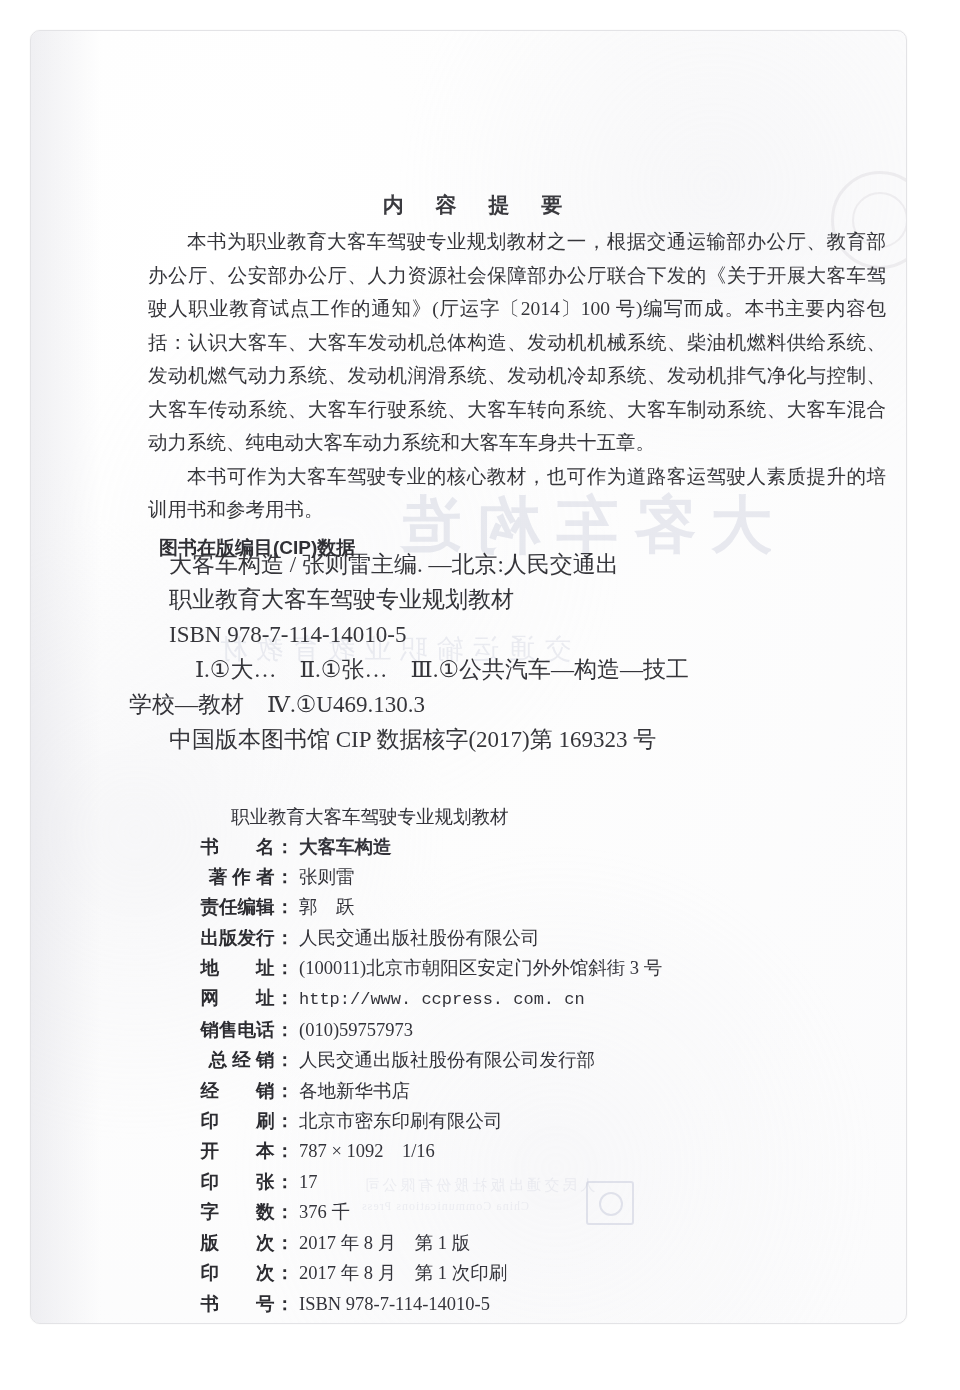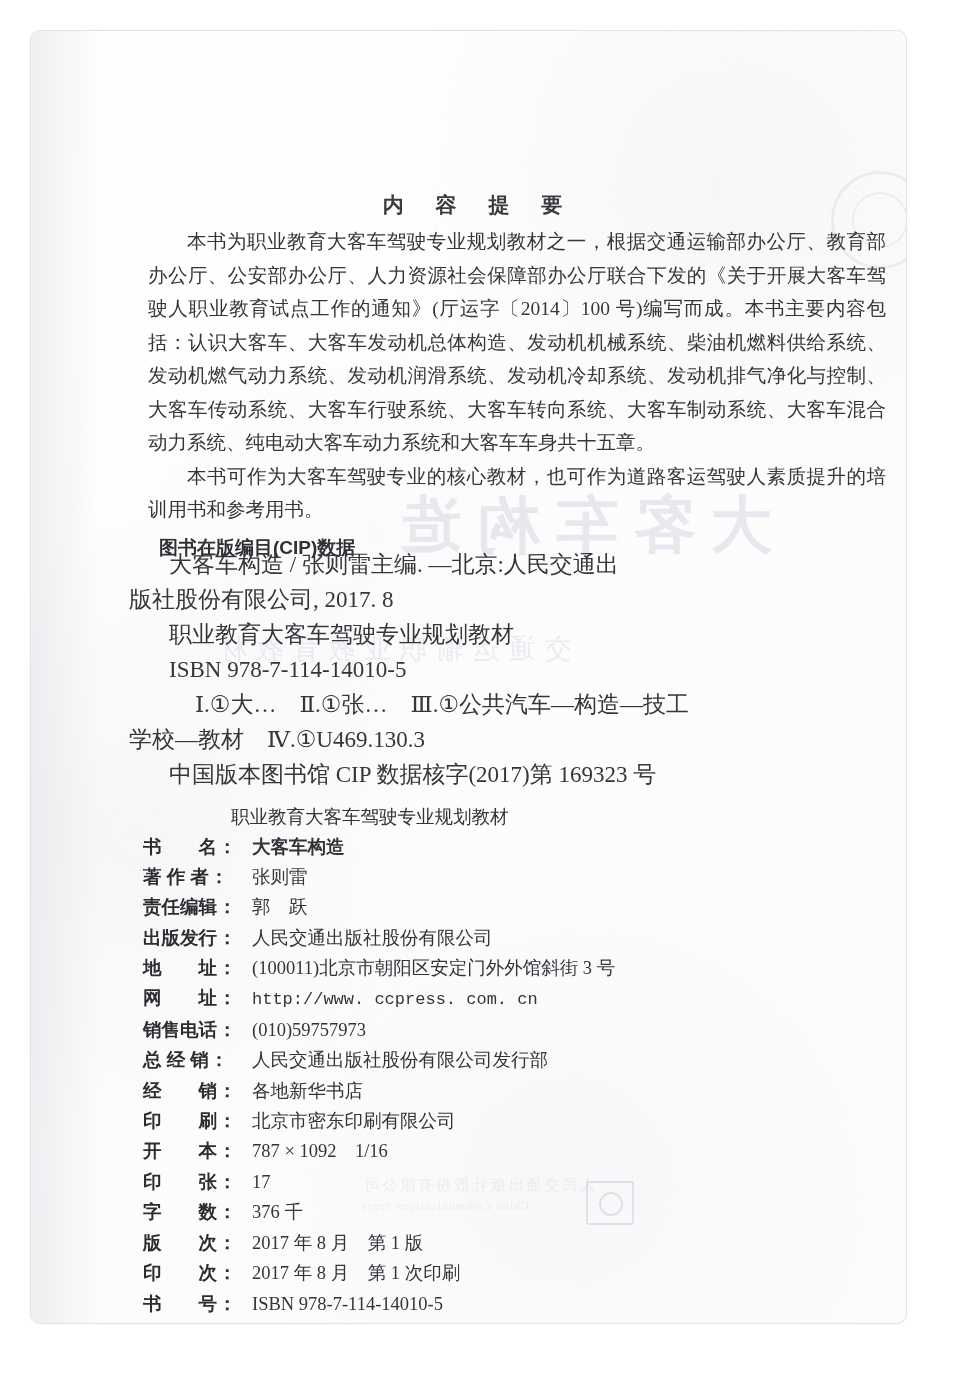--- a/index.html
+++ b/index.html
@@ -169,22 +169,23 @@
     padding-left: 88px;
     font-size: 18.5px;
   }
   .row { display: flex; align-items: baseline; white-space: nowrap; }
   .lbl {
     width: 104px;
     flex: 0 0 104px;
     font-family: "Liberation Sans", "DejaVu Sans", sans-serif;
     font-weight: 700;
     display: flex;
-    justify-content: flex-start;
+    justify-content: flex-end;
     color: #2c2c31;
+    margin-left: 47px;
   }
   .lbl .colon { margin-left: 1px; letter-spacing: 0; }
   .val { padding-left: 5px; }
   .val.bold {
     font-family: "Liberation Sans", "DejaVu Sans", sans-serif;
     font-weight: 700;
   }
   .val.small { font-size: 17px; font-family: Liberation Mono, monospace; }
 </style>
 </head>
@@ -207,21 +208,20 @@
     <div class="page-title">内 容 提 要</div>
 
     <div id="abstract">
         <p>本书为职业教育大客车驾驶专业规划教材之一，根据交通运输部办公厅、教育部办公厅、公安部办公厅、人力资源社会保障部办公厅联合下发的《关于开展大客车驾驶人职业教育试点工作的通知》(厅运字〔2014〕100 号)编写而成。本书主要内容包括：认识大客车、大客车发动机总体构造、发动机机械系统、柴油机燃料供给系统、发动机燃气动力系统、发动机润滑系统、发动机冷却系统、发动机排气净化与控制、大客车传动系统、大客车行驶系统、大客车转向系统、大客车制动系统、大客车混合动力系统、纯电动大客车动力系统和大客车车身共十五章。</p>
         <p>本书可作为大客车驾驶专业的核心教材，也可作为道路客运驾驶人素质提升的培训用书和参考用书。</p>
       </div>
 
     <div class="section-head" id="cip-head">图书在版编目(CIP)数据</div>
     <div id="cip-body">
         <div class="ln ind">大客车构造 / 张则雷主编. —北京:人民交通出</div>
-        <div class="ln ">版社股份有限公司, 2017. 8</div>
         <div class="ln ind">职业教育大客车驾驶专业规划教材</div>
         <div class="ln ind">ISBN 978-7-114-14010-5</div>
         <div class="ln ind2">Ⅰ.①大…　Ⅱ.①张…　Ⅲ.①公共汽车—构造—技工</div>
         <div class="ln ">学校—教材　Ⅳ.①U469.130.3</div>
         <div class="ln ind">中国版本图书馆 CIP 数据核字(2017)第 169323 号</div>
       </div>
 
     <div id="imprint">
       <div class="series">职业教育大客车驾驶专业规划教材</div>
       <div id="imprint-rows">

